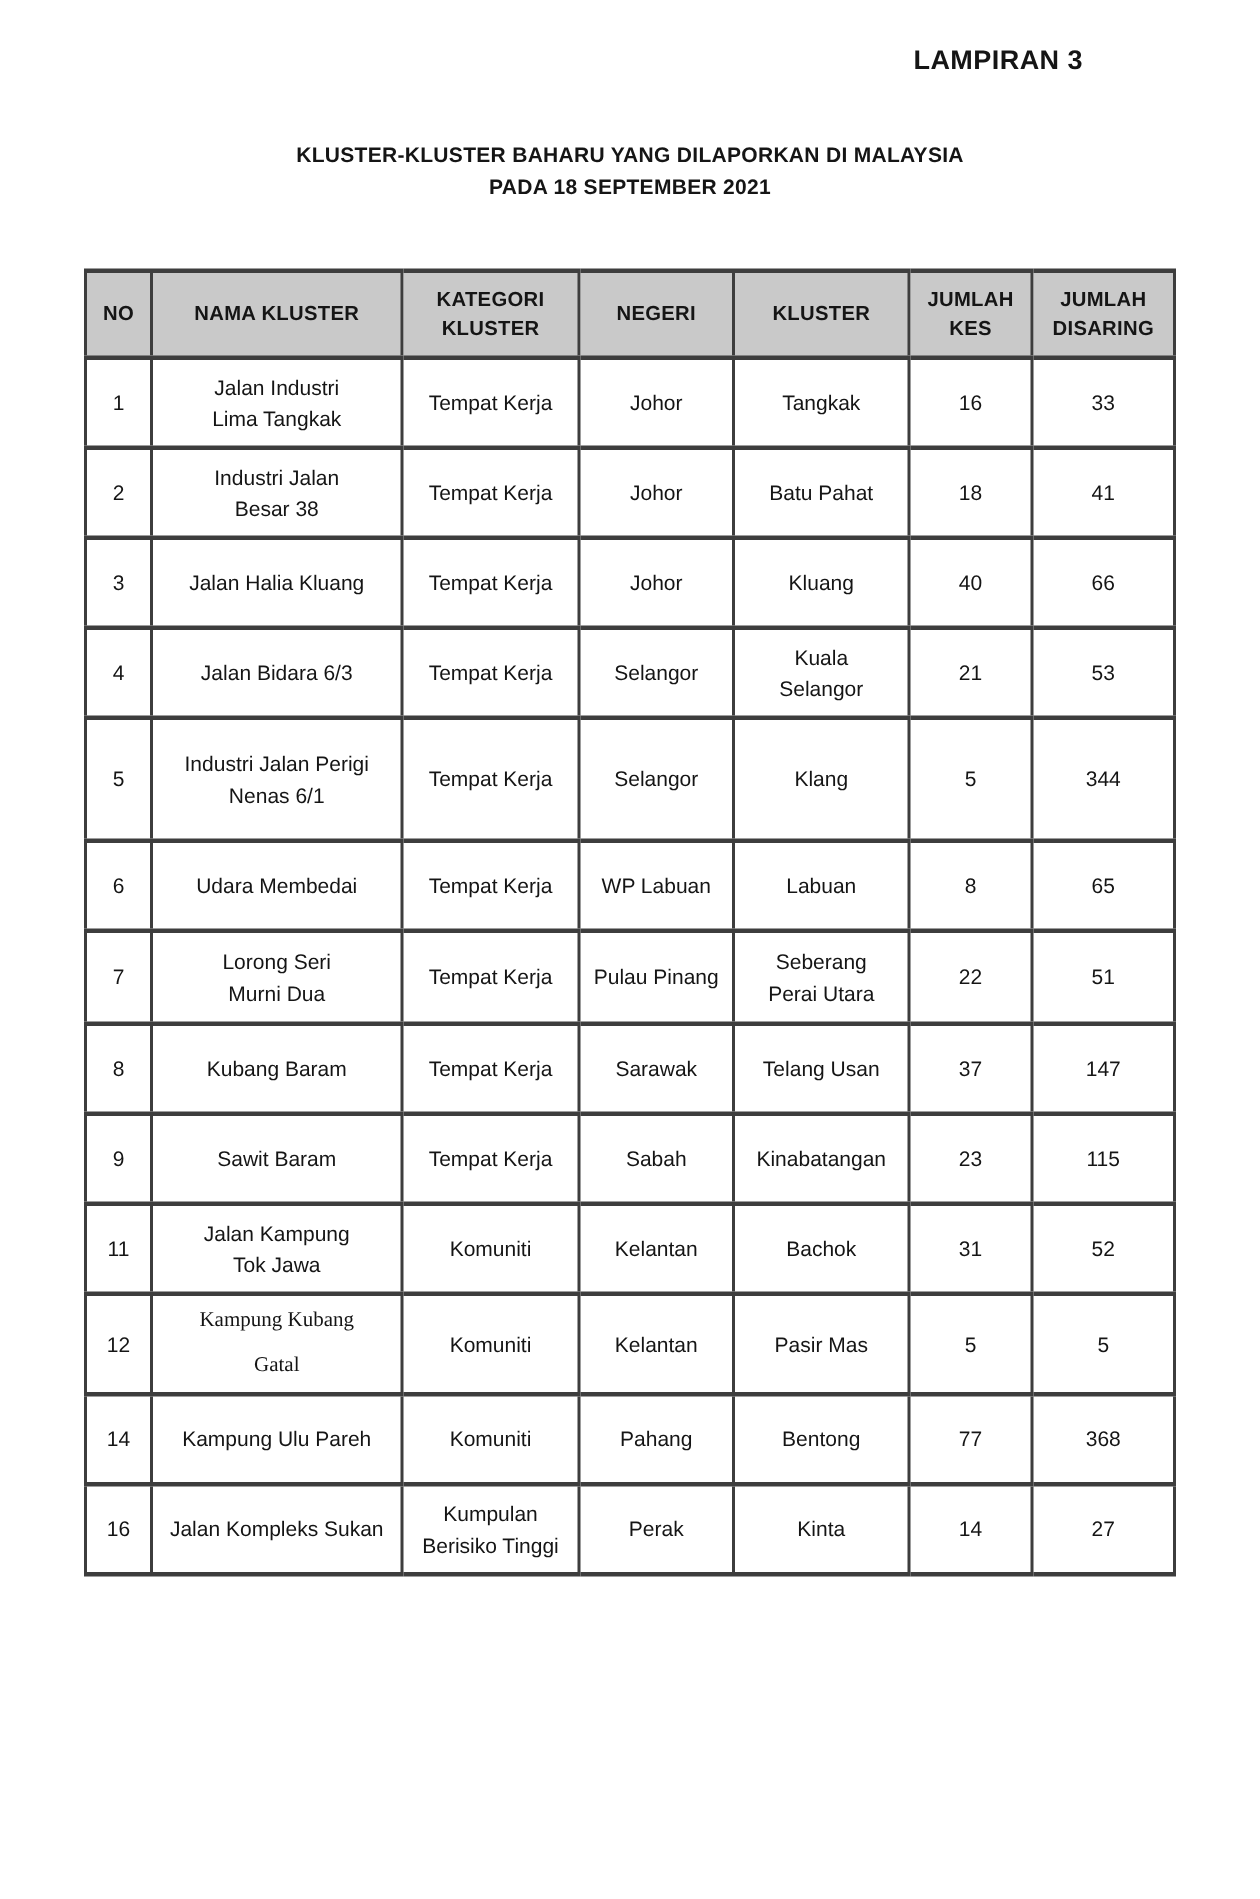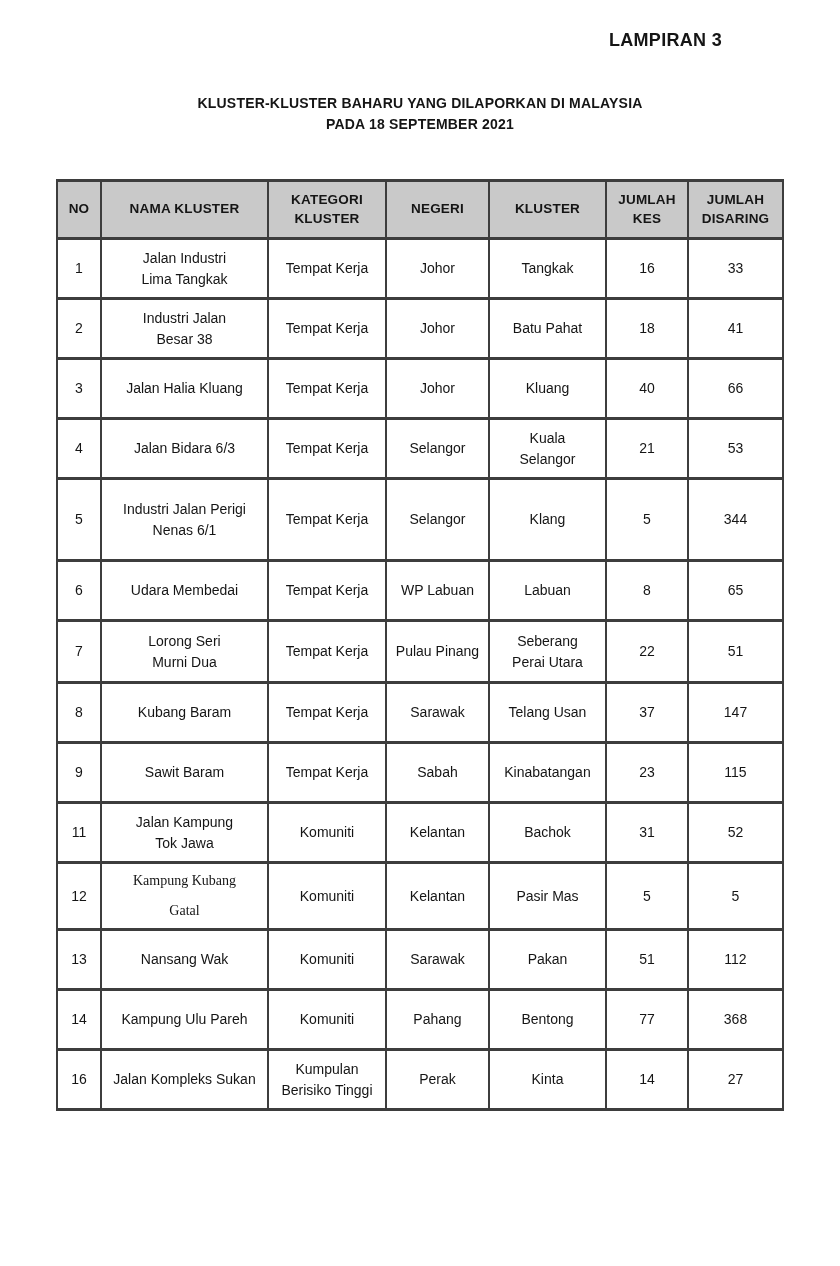--- a/index.html
+++ b/index.html
@@ -211,29 +211,20 @@
     <td data-field="no">12</td>
     <td data-field="nama">Kampung Kubang
 Gatal</td>
     <td data-field="kategori">Komuniti</td>
     <td data-field="negeri">Kelantan</td>
     <td data-field="daerah">Pasir Mas</td>
     <td data-field="kes">5</td>
     <td data-field="disaring">5</td>
   </tr>
         <tr>
-    <td data-field="no">13</td>
-    <td data-field="nama">Nansang Wak</td>
-    <td data-field="kategori">Komuniti</td>
-    <td data-field="negeri">Sarawak</td>
-    <td data-field="daerah">Pakan</td>
-    <td data-field="kes">51</td>
-    <td data-field="disaring">112</td>
-  </tr>
-        <tr>
     <td data-field="no">14</td>
     <td data-field="nama">Kampung Ulu Pareh</td>
     <td data-field="kategori">Komuniti</td>
     <td data-field="negeri">Pahang</td>
     <td data-field="daerah">Bentong</td>
     <td data-field="kes">77</td>
     <td data-field="disaring">368</td>
   </tr>
         <tr>
     <td data-field="no">16</td>

